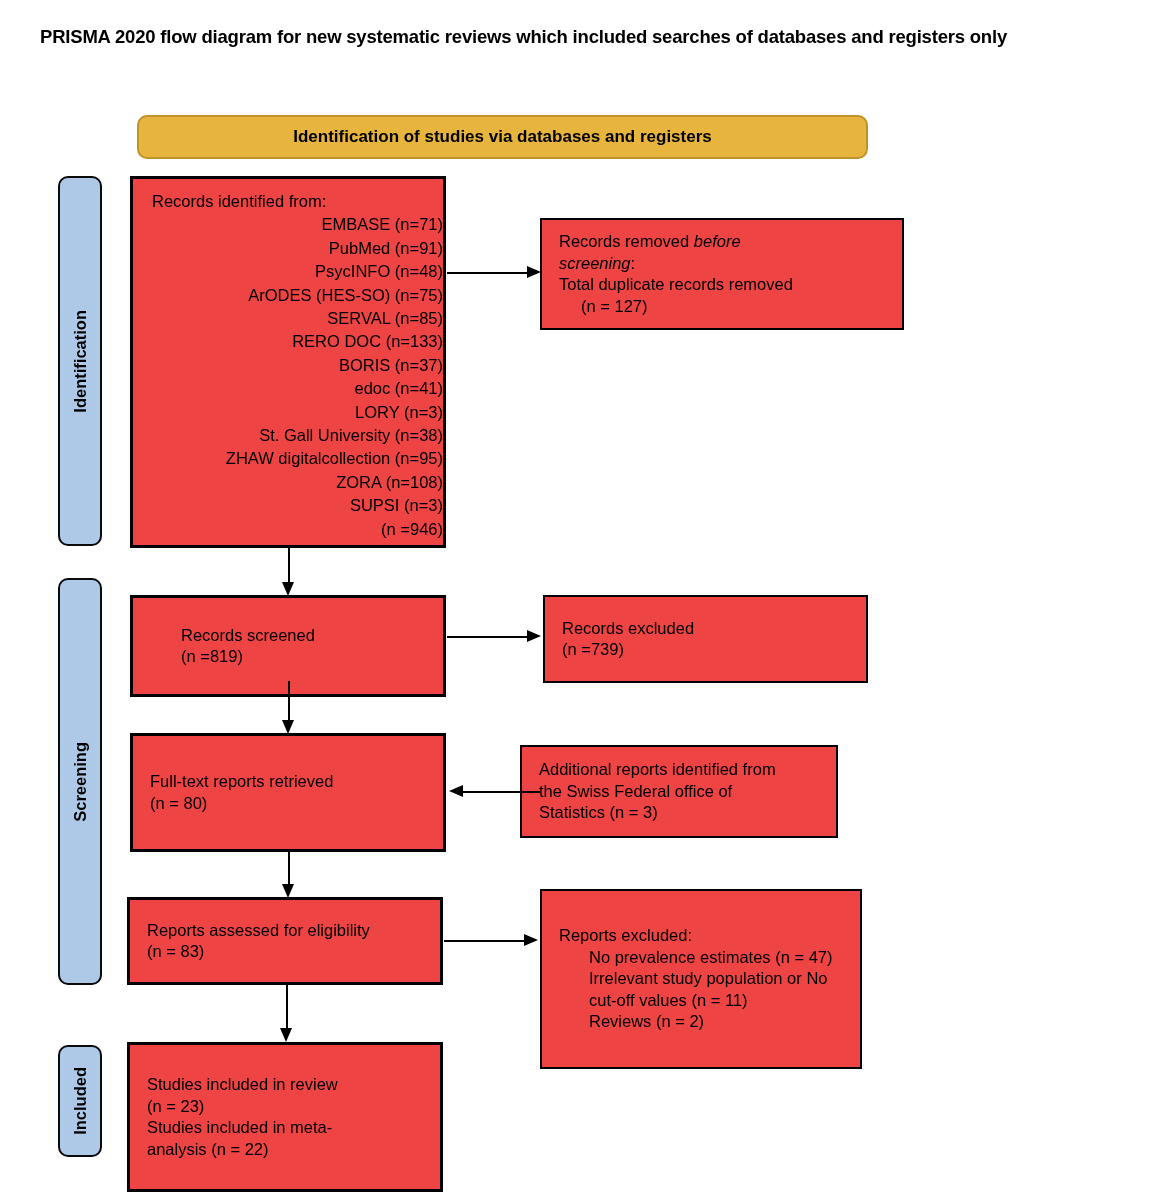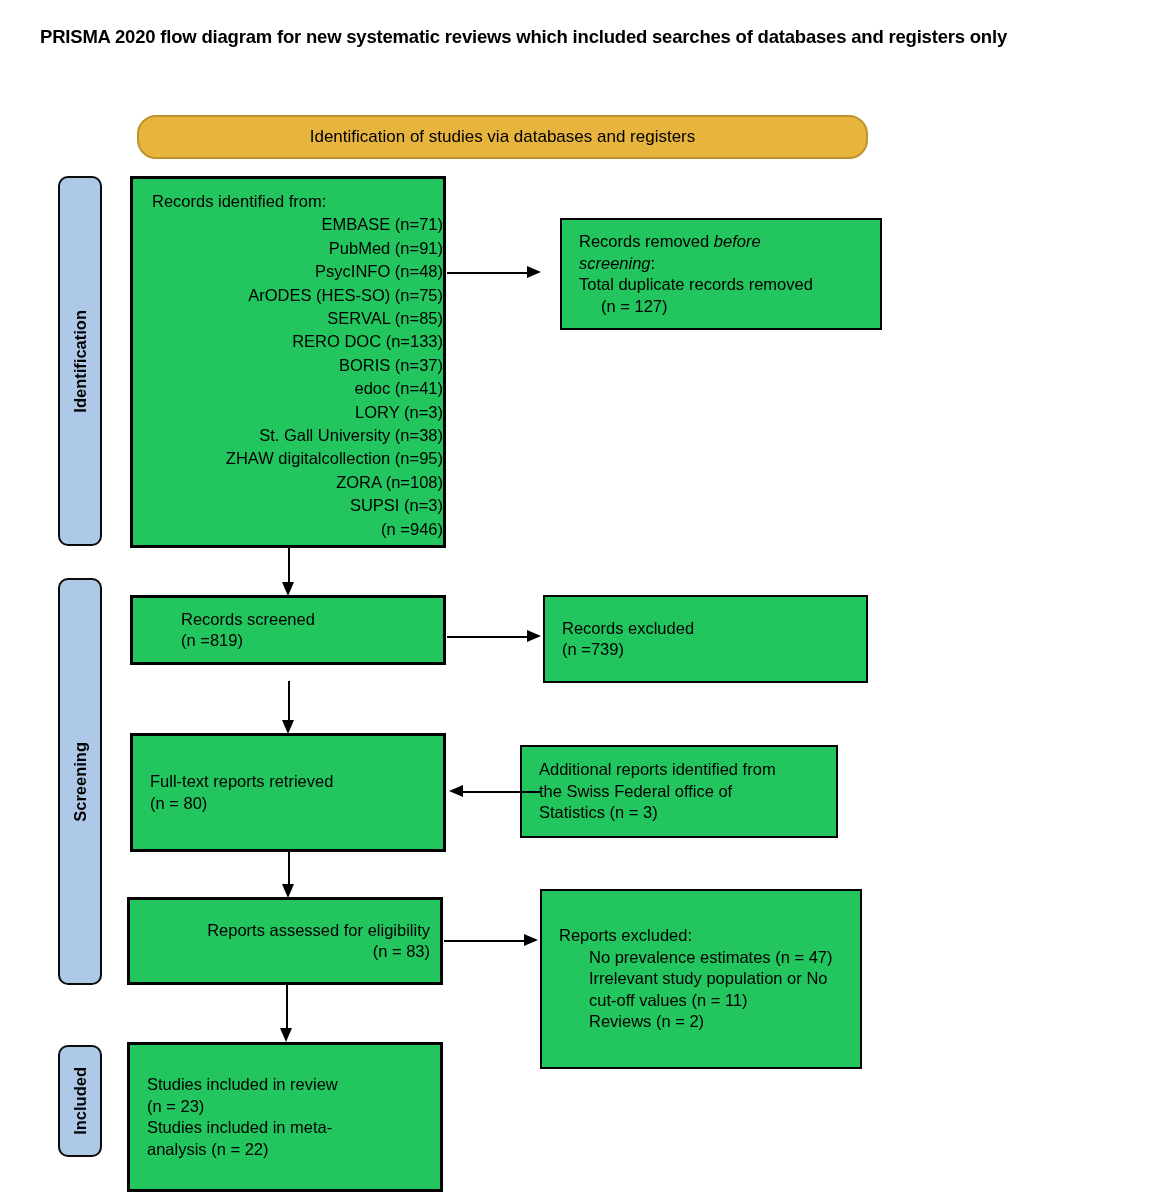--- a/index.html
+++ b/index.html
@@ -8,45 +8,45 @@
     --sidebar-fill:#AEC9E8;
     --ink:#000000;
   }
   *{margin:0;padding:0;box-sizing:border-box;}
   body{background:#ffffff;font-family:"Liberation Sans","DejaVu Sans",sans-serif;color:var(--ink);}
   #canvas{position:relative;width:1156px;height:1200px;background:#ffffff;overflow:hidden;}
 
   .page-title{position:absolute;left:40px;top:26px;width:1110px;font-size:18.5px;font-weight:bold;letter-spacing:-0.2px;}
 
   .banner{position:absolute;left:137px;top:115px;width:731px;height:44px;
-    background:var(--banner-fill);border:2.5px solid var(--banner-border);border-radius:19px;
-    display:flex;align-items:center;justify-content:center;font-weight:normal;font-size:17px;}
+    background:var(--banner-fill);border:2.5px solid var(--banner-border);border-radius:10px;
+    display:flex;align-items:center;justify-content:center;font-weight:bold;font-size:17px;}
 
   .sidebar{position:absolute;left:58px;width:44px;background:var(--sidebar-fill);
     border:2.5px solid #0b0b0b;border-radius:10px;display:flex;align-items:center;justify-content:center;}
   .sidebar .vtext{writing-mode:vertical-rl;transform:rotate(180deg);font-weight:bold;font-size:16.5px;white-space:nowrap;}
   #sb-identification{top:176px;height:370px;}
   #sb-screening{top:578px;height:407px;}
   #sb-included{top:1045px;height:112px;}
 
-  .box{position:absolute;background:#22c55e;border:3px solid var(--ink);font-size:16.5px;line-height:21.5px;}
+  .box{position:absolute;background:#ef4444;border:3px solid var(--ink);font-size:16.5px;line-height:21.5px;}
   .box.right{border-width:2.5px;}
   .pad{padding:10px 10px 10px 17px;}
   .vcenter{display:flex;flex-direction:column;justify-content:center;}
 
   #box-identified{left:130px;top:176px;width:316px;height:372px;padding-top:11px;line-height:23.4px;}
   #box-identified .heading{padding-left:19px;text-align:left;}
   #box-identified .line{text-align:right;}
 
-  #box-removed{left:560px;top:218px;width:322px;height:112px;}
-  #box-screened{left:130px;top:595px;width:316px;height:70px;padding-left:48px;}
+  #box-removed{left:540px;top:218px;width:364px;height:112px;}
+  #box-screened{left:130px;top:595px;width:316px;height:102px;padding-left:48px;}
   #box-excluded-records{left:543px;top:595px;width:325px;height:88px;}
   #box-fulltext{left:130px;top:733px;width:316px;height:119px;}
   #box-additional{left:520px;top:745px;width:318px;height:93px;}
-  #box-assessed{left:127px;top:897px;width:316px;height:88px;text-align:right;}
+  #box-assessed{left:127px;top:897px;width:316px;height:88px;}
   #box-excluded-reports{left:540px;top:889px;width:322px;height:180px;}
   #box-included{left:127px;top:1042px;width:316px;height:150px;}
 
   .indent-sm{padding-left:22px;}
   .indent-md{padding-left:30px;}
   .em{font-style:italic;}
 
   .hline{position:absolute;height:2px;background:var(--ink);}
   .vline{position:absolute;width:2px;background:var(--ink);}
   .head-right{position:absolute;width:0;height:0;border-top:6.5px solid transparent;border-bottom:6.5px solid transparent;border-left:14px solid var(--ink);}

